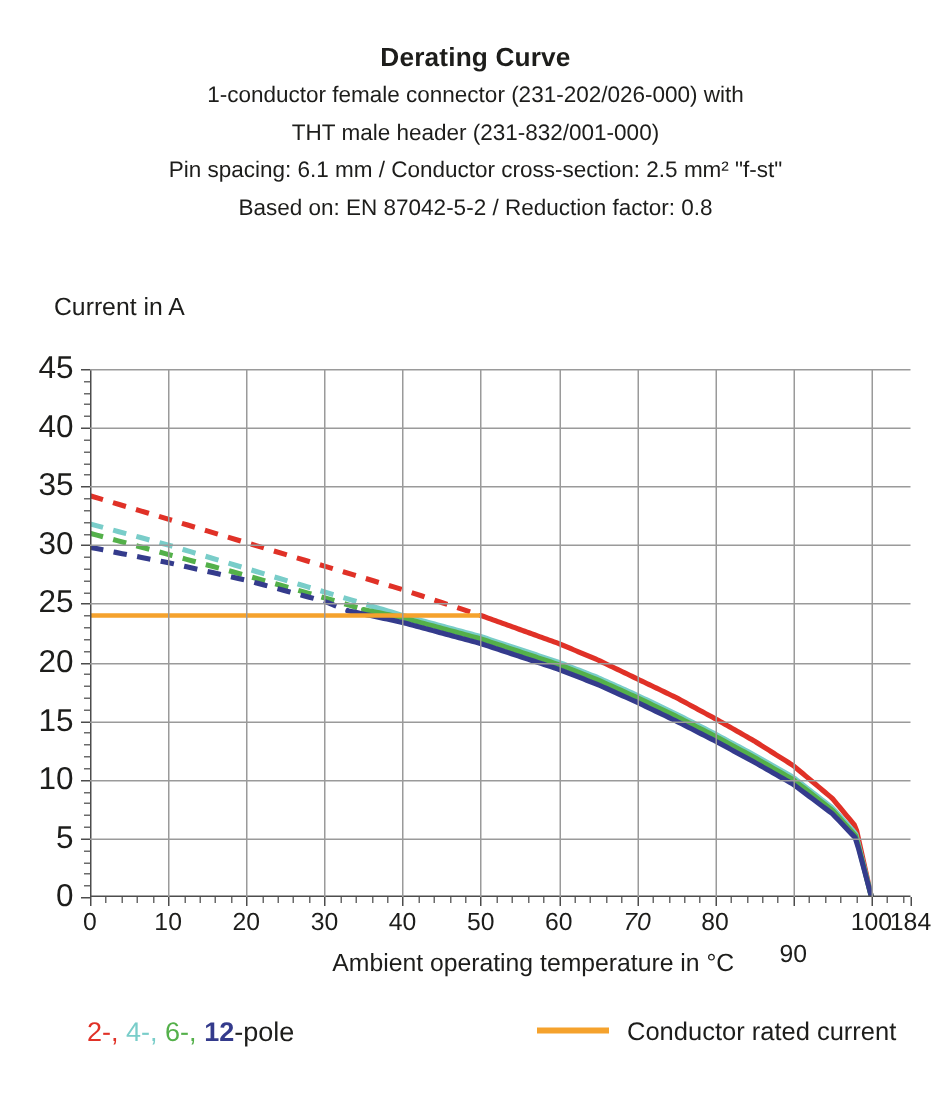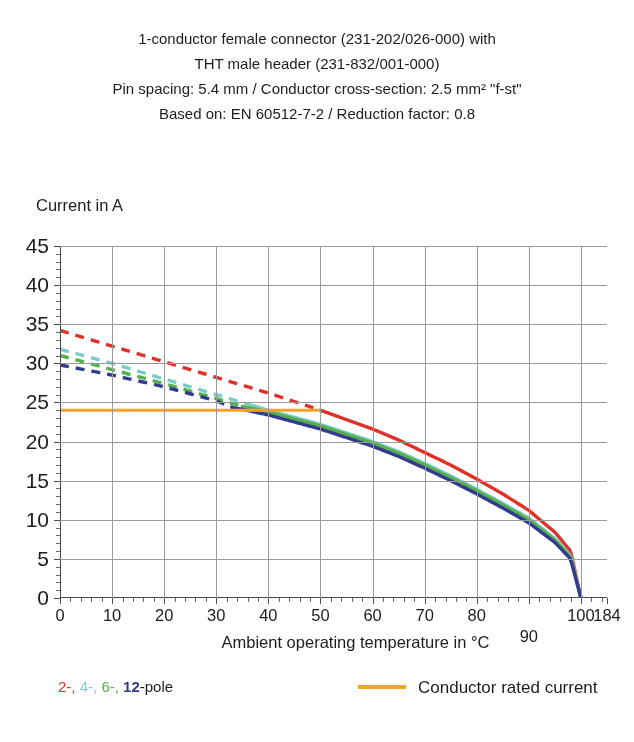--- a/index.html
+++ b/index.html
@@ -63,45 +63,46 @@
   }
   .xlab{
     position:absolute;top:calc(100% + 8px);
     font-size:16.5px;color:#1d1d1b;transform:translateX(-50%);
     white-space:nowrap;
   }
   #legend{
     position:absolute;left:0;top:482px;width:634px;height:40px;
   }
   #legend-series{
-    position:absolute;left:58px;top:0;font-size:15px;white-space:nowrap;
+    position:absolute;left:58px;top:0;font-size:18px;white-space:nowrap;
   }
   #legend-series .p2{color:#e03127;}
   #legend-series .p4{color:#79cdc9;}
   #legend-series .p6{color:#54b04a;}
   #legend-series .p12{color:#343b8c;font-weight:bold;}
   #legend-series .pole{color:#1d1d1b;}
   #legend-rated{
     position:absolute;left:358px;top:0;font-size:17px;white-space:nowrap;
     color:#1d1d1b;
   }
   #legend-rated .swatch{
     display:inline-block;width:48px;height:4px;background:#f5a22d;
     vertical-align:middle;margin-right:12px;margin-bottom:3px;
   }
   svg{display:block;}
 </style>
 </head>
 <body>
 
 <div id="title-block">
+  <div class="line main">Derating Curve</div>
   <div class="line">1-conductor female connector (231-202/026-000) with</div>
   <div class="line">THT male header (231-832/001-000)</div>
-  <div class="line">Pin spacing: 5.4 mm / Conductor cross-section: 2.5 mm² "f-st"</div>
-  <div class="line">Based on: EN 60512-7-2 / Reduction factor: 0.8</div>
+  <div class="line">Pin spacing: 6.1 mm / Conductor cross-section: 2.5 mm² "f-st"</div>
+  <div class="line">Based on: EN 87042-5-2 / Reduction factor: 0.8</div>
 </div>
 
 <div id="chart-wrap">
 
   <div id="ylabel">Current in A</div>
 
   <div id="plot">
     <div class="frame"></div>
     <div id="grid-layer">
         <div class="gridline-h" style="top: 312.889px;"></div>
@@ -237,21 +238,21 @@
         <div class="ylab" style="top: 78.2222px;">35</div>
         <div class="ylab" style="top: 39.1111px;">40</div>
         <div class="ylab" style="top: 0px;">45</div>
         <div class="xlab" style="left: 0px;">0</div>
         <div class="xlab" style="left: 52.0952px;">10</div>
         <div class="xlab" style="left: 104.19px;">20</div>
         <div class="xlab" style="left: 156.286px;">30</div>
         <div class="xlab" style="left: 208.381px;">40</div>
         <div class="xlab" style="left: 260.476px;">50</div>
         <div class="xlab" style="left: 312.571px;">60</div>
-        <div class="xlab" style="left: 364.667px;">70</div>
+        <div class="xlab" style="left: 364.667px; font-style: italic;">70</div>
         <div class="xlab" style="left: 416.762px;">80</div>
         <div class="xlab" style="left: 468.857px; margin-top: 21px;">90</div>
         <div class="xlab" style="left: 520.952px;">100</div>
         <div class="xlab" style="left: 547px;">184</div>
       </div>
     <svg id="curves" width="547" height="352" viewBox="0 0 547 352">
         <path d="M0.00 84.48 L6.51 86.44 L13.02 88.39 L19.54 90.35 L26.05 92.30 L32.56 94.26 L39.07 96.21 L45.58 98.17 L52.10 100.12 L58.61 102.08 L65.12 104.04 L71.63 105.99 L78.14 107.95 L84.65 109.90 L91.17 111.86 L97.68 113.81 L104.19 115.77 L110.70 117.72 L117.21 119.68 L123.73 121.64 L130.24 123.59 L136.75 125.55 L143.26 127.50 L149.77 129.46 L156.29 131.41 L162.80 133.37 L169.31 135.32 L175.82 137.28 L182.33 139.24 L188.85 141.19 L195.36 143.15 L201.87 145.10 L208.38 147.06 L214.89 149.21 L221.40 151.36 L227.92 153.51 L234.43 155.66 L240.94 157.81 L247.45 159.96 L253.96 162.12 L260.48 164.27" fill="none" stroke="#e03127" stroke-width="3.4" stroke-dasharray="9 7" stroke-linecap="butt"></path>
         <path d="M260.48 164.27 L262.10 164.85 L263.73 165.44 L265.36 166.03 L266.99 166.61 L268.62 167.20 L270.24 167.79 L271.87 168.37 L273.50 168.96 L275.13 169.55 L276.76 170.13 L278.38 170.72 L280.01 171.31 L281.64 171.89 L283.27 172.48 L284.90 173.07 L286.52 173.65 L288.15 174.24 L289.78 174.83 L291.41 175.41 L293.04 176.00 L294.66 176.59 L296.29 177.17 L297.92 177.76 L299.55 178.35 L301.18 178.93 L302.80 179.52 L304.43 180.11 L306.06 180.69 L307.69 181.28 L309.32 181.87 L310.94 182.45 L312.57 183.04 L314.20 183.72 L315.83 184.41 L317.46 185.09 L319.08 185.78 L320.71 186.46 L322.34 187.15 L323.97 187.83 L325.60 188.52 L327.22 189.20 L328.85 189.88 L330.48 190.57 L332.11 191.25 L333.74 191.94 L335.36 192.62 L336.99 193.31 L338.62 193.99 L340.25 194.77 L341.88 195.56 L343.50 196.34 L345.13 197.12 L346.76 197.90 L348.39 198.68 L350.01 199.47 L351.64 200.25 L353.27 201.03 L354.90 201.81 L356.53 202.60 L358.15 203.38 L359.78 204.16 L361.41 204.94 L363.04 205.72 L364.67 206.51 L366.29 207.29 L367.92 208.07 L369.55 208.85 L371.18 209.64 L372.81 210.42 L374.43 211.20 L376.06 211.98 L377.69 212.76 L379.32 213.55 L380.95 214.33 L382.57 215.11 L384.20 215.89 L385.83 216.68 L387.46 217.46 L389.09 218.24 L390.71 219.02 L392.34 219.90 L393.97 220.78 L395.60 221.66 L397.23 222.54 L398.85 223.42 L400.48 224.30 L402.11 225.18 L403.74 226.06 L405.37 226.94 L406.99 227.82 L408.62 228.70 L410.25 229.58 L411.88 230.46 L413.51 231.34 L415.13 232.22 L416.76 233.10 L418.39 234.03 L420.02 234.96 L421.65 235.89 L423.27 236.82 L424.90 237.75 L426.53 238.68 L428.16 239.60 L429.79 240.53 L431.41 241.46 L433.04 242.39 L434.67 243.32 L436.30 244.25 L437.93 245.18 L439.55 246.11 L441.18 247.04 L442.81 247.96 L444.44 248.99 L446.07 250.02 L447.69 251.04 L449.32 252.07 L450.95 253.10 L452.58 254.12 L454.21 255.15 L455.83 256.18 L457.46 257.20 L459.09 258.23 L460.72 259.26 L462.35 260.28 L463.97 261.31 L465.60 262.34 L467.23 263.36 L468.86 264.39 L470.49 265.76 L472.11 267.13 L473.74 268.50 L475.37 269.87 L477.00 271.24 L478.63 272.60 L480.25 273.97 L481.88 275.34 L483.51 276.71 L485.14 278.08 L486.76 279.45 L488.39 280.82 L490.02 282.19 L491.65 283.56 L493.28 284.92 L494.90 286.29 L496.53 288.25 L498.16 290.20 L499.79 292.16 L501.42 294.12 L503.04 296.07 L504.67 298.03 L506.30 299.98 L507.93 301.94 L509.56 303.89 L511.18 308.00 L512.81 315.33 L514.44 322.67 L516.07 330.00 L517.70 337.33 L519.32 344.67 L520.95 352.00" fill="none" stroke="#e03127" stroke-width="3.4" stroke-linecap="round" stroke-linejoin="round"></path>
         <path d="M0.00 103.25 L4.82 104.56 L9.64 105.86 L14.46 107.16 L19.28 108.46 L24.09 109.77 L28.91 111.07 L33.73 112.37 L38.55 113.67 L43.37 114.97 L48.19 116.28 L53.01 117.61 L57.83 119.05 L62.64 120.50 L67.46 121.95 L72.28 123.40 L77.10 124.84 L81.92 126.29 L86.74 127.74 L91.56 129.18 L96.38 130.63 L101.19 132.08 L106.01 133.53 L110.83 134.97 L115.65 136.42 L120.47 137.87 L125.29 139.31 L130.11 140.76 L134.93 142.21 L139.75 143.66 L144.56 145.10 L149.38 146.55 L154.20 148.00 L159.02 149.44 L163.84 150.89 L168.66 152.34 L173.48 153.78 L178.30 155.23 L183.11 156.68 L187.93 158.13 L192.75 159.57" fill="none" stroke="#79cdc9" stroke-width="3.4" stroke-dasharray="9 7" stroke-linecap="butt"></path>
         <path d="M192.75 159.57 L194.80 160.19 L196.85 160.81 L198.91 161.42 L200.96 162.04 L203.01 162.65 L205.06 163.27 L207.11 163.89 L209.16 164.48 L211.21 165.03 L213.26 165.59 L215.32 166.14 L217.37 166.70 L219.42 167.25 L221.47 167.80 L223.52 168.36 L225.57 168.91 L227.62 169.47 L229.67 170.02 L231.73 170.58 L233.78 171.13 L235.83 171.69 L237.88 172.24 L239.93 172.79 L241.98 173.35 L244.03 173.90 L246.08 174.46 L248.14 175.01 L250.19 175.57 L252.24 176.12 L254.29 176.67 L256.34 177.23 L258.39 177.78 L260.44 178.34 L262.49 179.01 L264.55 179.69 L266.60 180.37 L268.65 181.05 L270.70 181.72 L272.75 182.40 L274.80 183.08 L276.85 183.76 L278.90 184.43 L280.96 185.11 L283.01 185.79 L285.06 186.47 L287.11 187.14 L289.16 187.82 L291.21 188.50 L293.26 189.18 L295.31 189.86 L297.37 190.53 L299.42 191.21 L301.47 191.89 L303.52 192.57 L305.57 193.24 L307.62 193.92 L309.67 194.60 L311.72 195.28 L313.78 196.03 L315.83 196.83 L317.88 197.63 L319.93 198.43 L321.98 199.23 L324.03 200.03 L326.08 200.83 L328.13 201.63 L330.19 202.43 L332.24 203.23 L334.29 204.03 L336.34 204.83 L338.39 205.64 L340.44 206.55 L342.49 207.47 L344.54 208.39 L346.60 209.32 L348.65 210.24 L350.70 211.17 L352.75 212.09 L354.80 213.01 L356.85 213.94 L358.90 214.86 L360.95 215.79 L363.01 216.71 L365.06 217.65 L367.11 218.63 L369.16 219.62 L371.21 220.60 L373.26 221.59 L375.31 222.57 L377.36 223.56 L379.42 224.54 L381.47 225.53 L383.52 226.52 L385.57 227.50 L387.62 228.49 L389.67 229.47 L391.72 230.49 L393.77 231.54 L395.83 232.58 L397.88 233.63 L399.93 234.68 L401.98 235.72 L404.03 236.77 L406.08 237.82 L408.13 238.87 L410.18 239.91 L412.24 240.96 L414.29 242.01 L416.34 243.06 L418.39 244.15 L420.44 245.26 L422.49 246.37 L424.54 247.48 L426.59 248.59 L428.65 249.70 L430.70 250.80 L432.75 251.91 L434.80 253.02 L436.85 254.13 L438.90 255.24 L440.95 256.35 L443.00 257.46 L445.06 258.63 L447.11 259.80 L449.16 260.97 L451.21 262.14 L453.26 263.31 L455.31 264.48 L457.36 265.66 L459.41 266.83 L461.47 268.00 L463.52 269.17 L465.57 270.34 L467.62 271.51 L469.67 272.85 L471.72 274.45 L473.77 276.05 L475.82 277.65 L477.88 279.26 L479.93 280.86 L481.98 282.46 L484.03 284.06 L486.08 285.66 L488.13 287.26 L490.18 288.86 L492.23 290.47 L494.29 292.07 L496.34 294.13 L498.39 296.39 L500.44 298.65 L502.49 300.90 L504.54 303.16 L506.59 305.42 L508.64 307.68 L510.70 310.42 L512.75 318.74 L514.80 327.05 L516.85 335.37 L518.90 343.68 L520.95 352.00" fill="none" stroke="#79cdc9" stroke-width="3.4" stroke-linecap="round" stroke-linejoin="round"></path>

